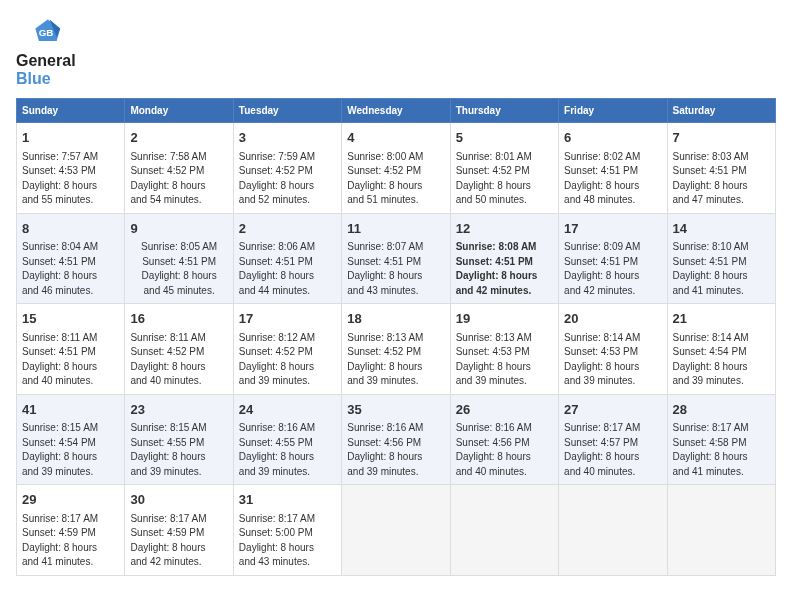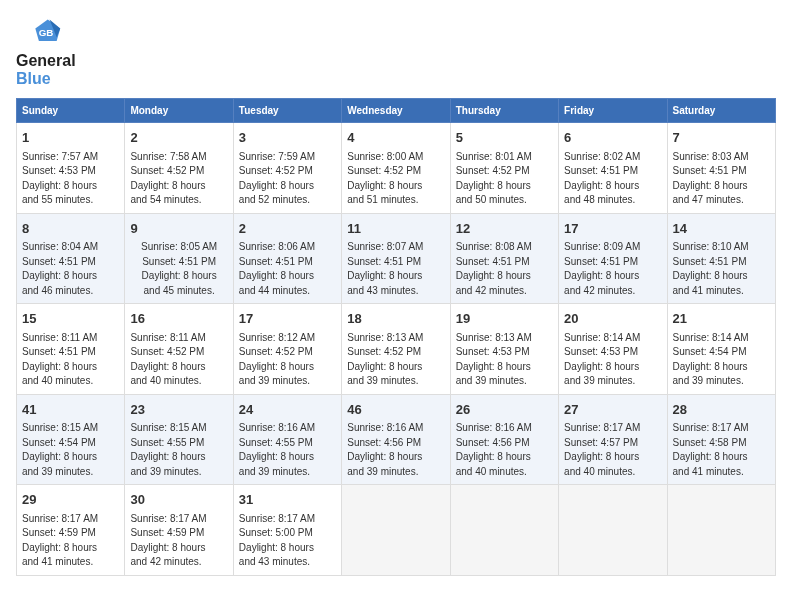--- a/index.html
+++ b/index.html
@@ -184,21 +184,21 @@
         </td>
         <td>
           <span class="day-num">11</span>
           <div class="day-info" style="white-space: pre-line;">Sunrise: 8:07 AM
 Sunset: 4:51 PM
 Daylight: 8 hours
 and 43 minutes.</div>
         </td>
         <td>
           <span class="day-num">12</span>
-          <div class="day-info" style="white-space: pre-line;">Sunrise: 8:08 AM
+          <div class="day-info" style="white-space: pre-line; font-weight: bold;">Sunrise: 8:08 AM
 Sunset: 4:51 PM
 Daylight: 8 hours
 and 42 minutes.</div>
         </td>
         <td>
           <span class="day-num">17</span>
           <div class="day-info" style="white-space: pre-line;">Sunrise: 8:09 AM
 Sunset: 4:51 PM
 Daylight: 8 hours
 and 42 minutes.</div>
@@ -278,21 +278,21 @@
 and 39 minutes.</div>
         </td>
         <td>
           <span class="day-num">24</span>
           <div class="day-info" style="white-space: pre-line;">Sunrise: 8:16 AM
 Sunset: 4:55 PM
 Daylight: 8 hours
 and 39 minutes.</div>
         </td>
         <td>
-          <span class="day-num">46</span>
+          <span class="day-num">35</span>
           <div class="day-info" style="white-space: pre-line;">Sunrise: 8:16 AM
 Sunset: 4:56 PM
 Daylight: 8 hours
 and 39 minutes.</div>
         </td>
         <td>
           <span class="day-num">26</span>
           <div class="day-info" style="white-space: pre-line;">Sunrise: 8:16 AM
 Sunset: 4:56 PM
 Daylight: 8 hours

